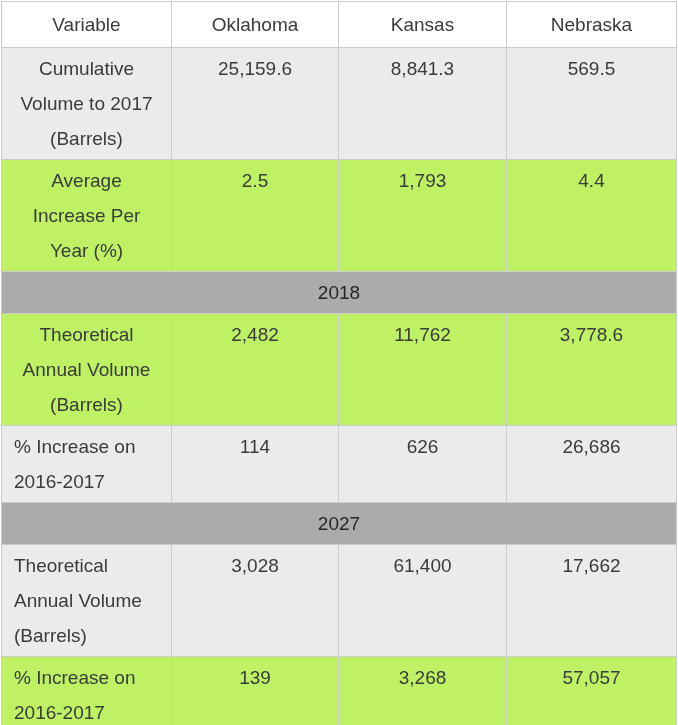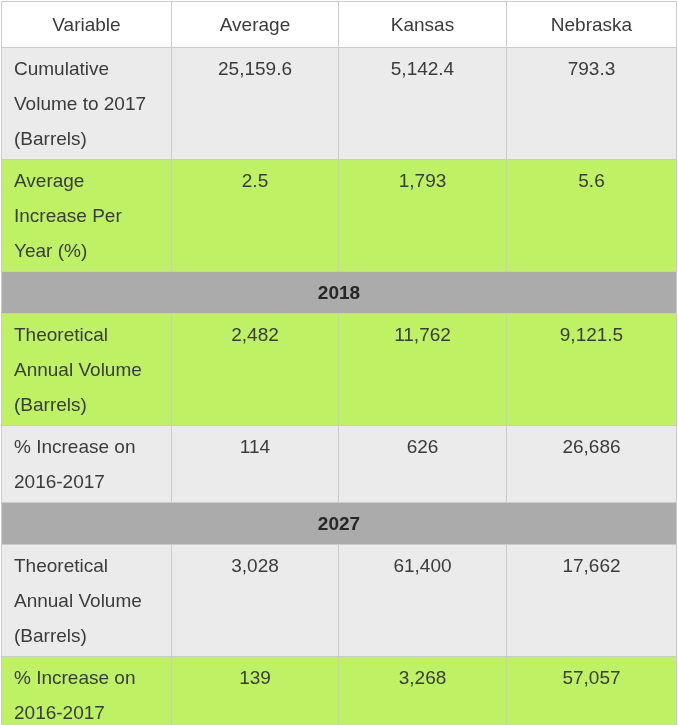--- a/index.html
+++ b/index.html
@@ -30,75 +30,75 @@
     padding: 3px 12px;
     overflow: hidden;
     box-sizing: border-box;
   }
   .data-table th {
     text-align: center;
     font-weight: 400;
     padding: 5px 12px;
     background: #ffffff;
   }
-  td.row-label { text-align: left; }
+  td.row-label { text-align: center; }
   td.row-label.center { text-align: left; }
   td.val { text-align: center; }
   tr.shade td { background: #ebebeb; }
   tr.plain td { background: #bef264; }
   tr.band td {
     background: #ababab;
     color: #262626;
-    font-weight: 700;
+    font-weight: 400;
     text-align: center;
     border-left: 1px solid #cbcbcb;
     border-right: 1px solid #cbcbcb;
     padding: 3px 12px;
   }
 </style>
 </head>
 <body>
 
 <div class="page">
   <table class="data-table">
     <colgroup>
       <col style="width:170px">
       <col style="width:167px">
       <col style="width:168px">
       <col style="width:170px">
     </colgroup>
     <thead>
       <tr>
         <th>Variable</th>
-        <th>Average</th>
+        <th>Oklahoma</th>
         <th>Kansas</th>
         <th>Nebraska</th>
       </tr>
     </thead>
     <tbody>
       <tr class="shade">
         <td class="row-label">Cumulative Volume to 2017 (Barrels)</td>
         <td class="val">25,159.6</td>
-        <td class="val">5,142.4</td>
-        <td class="val">793.3</td>
+        <td class="val">8,841.3</td>
+        <td class="val">569.5</td>
       </tr>
       <tr class="plain">
         <td class="row-label">Average Increase Per Year (%)</td>
         <td class="val">2.5</td>
         <td class="val">1,793</td>
-        <td class="val">5.6</td>
+        <td class="val">4.4</td>
       </tr>
       <tr class="band">
         <td colspan="4">2018</td>
       </tr>
       <tr class="plain">
         <td class="row-label">Theoretical Annual Volume (Barrels)</td>
         <td class="val">2,482</td>
         <td class="val">11,762</td>
-        <td class="val">9,121.5</td>
+        <td class="val">3,778.6</td>
       </tr>
       <tr class="shade">
         <td class="row-label center">% Increase on 2016-2017</td>
         <td class="val">114</td>
         <td class="val">626</td>
         <td class="val">26,686</td>
       </tr>
       <tr class="band">
         <td colspan="4">2027</td>
       </tr>

